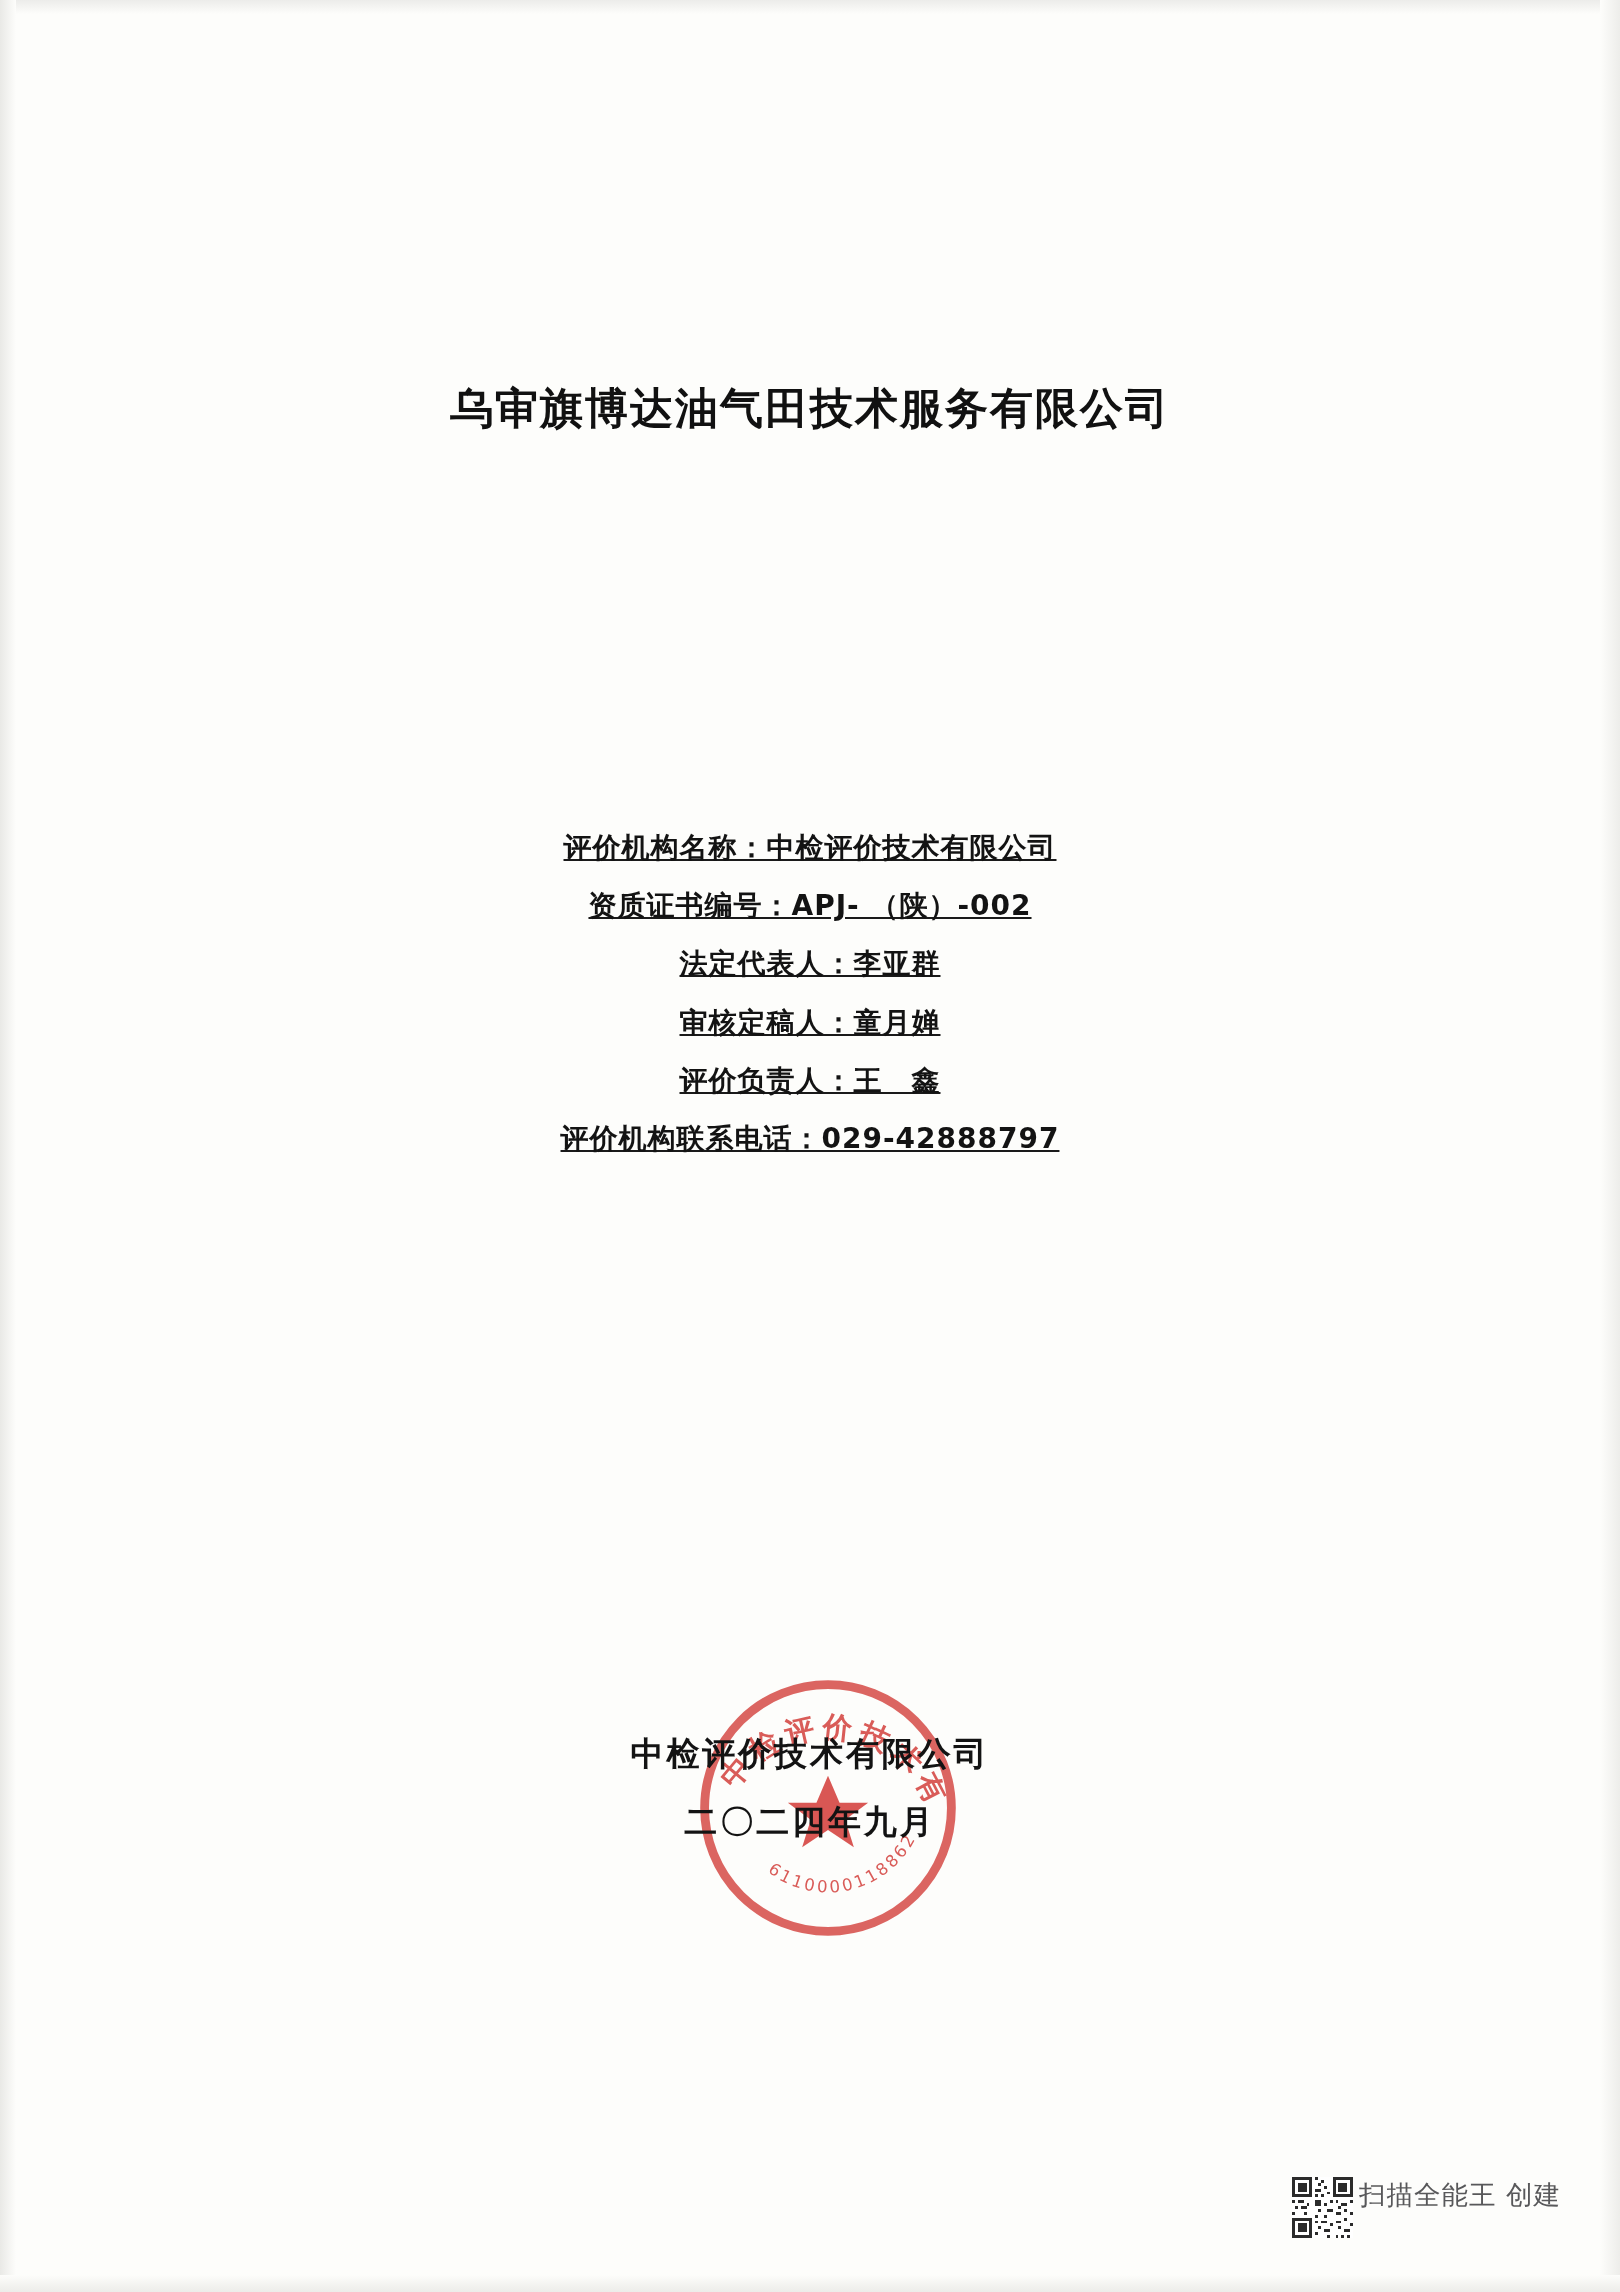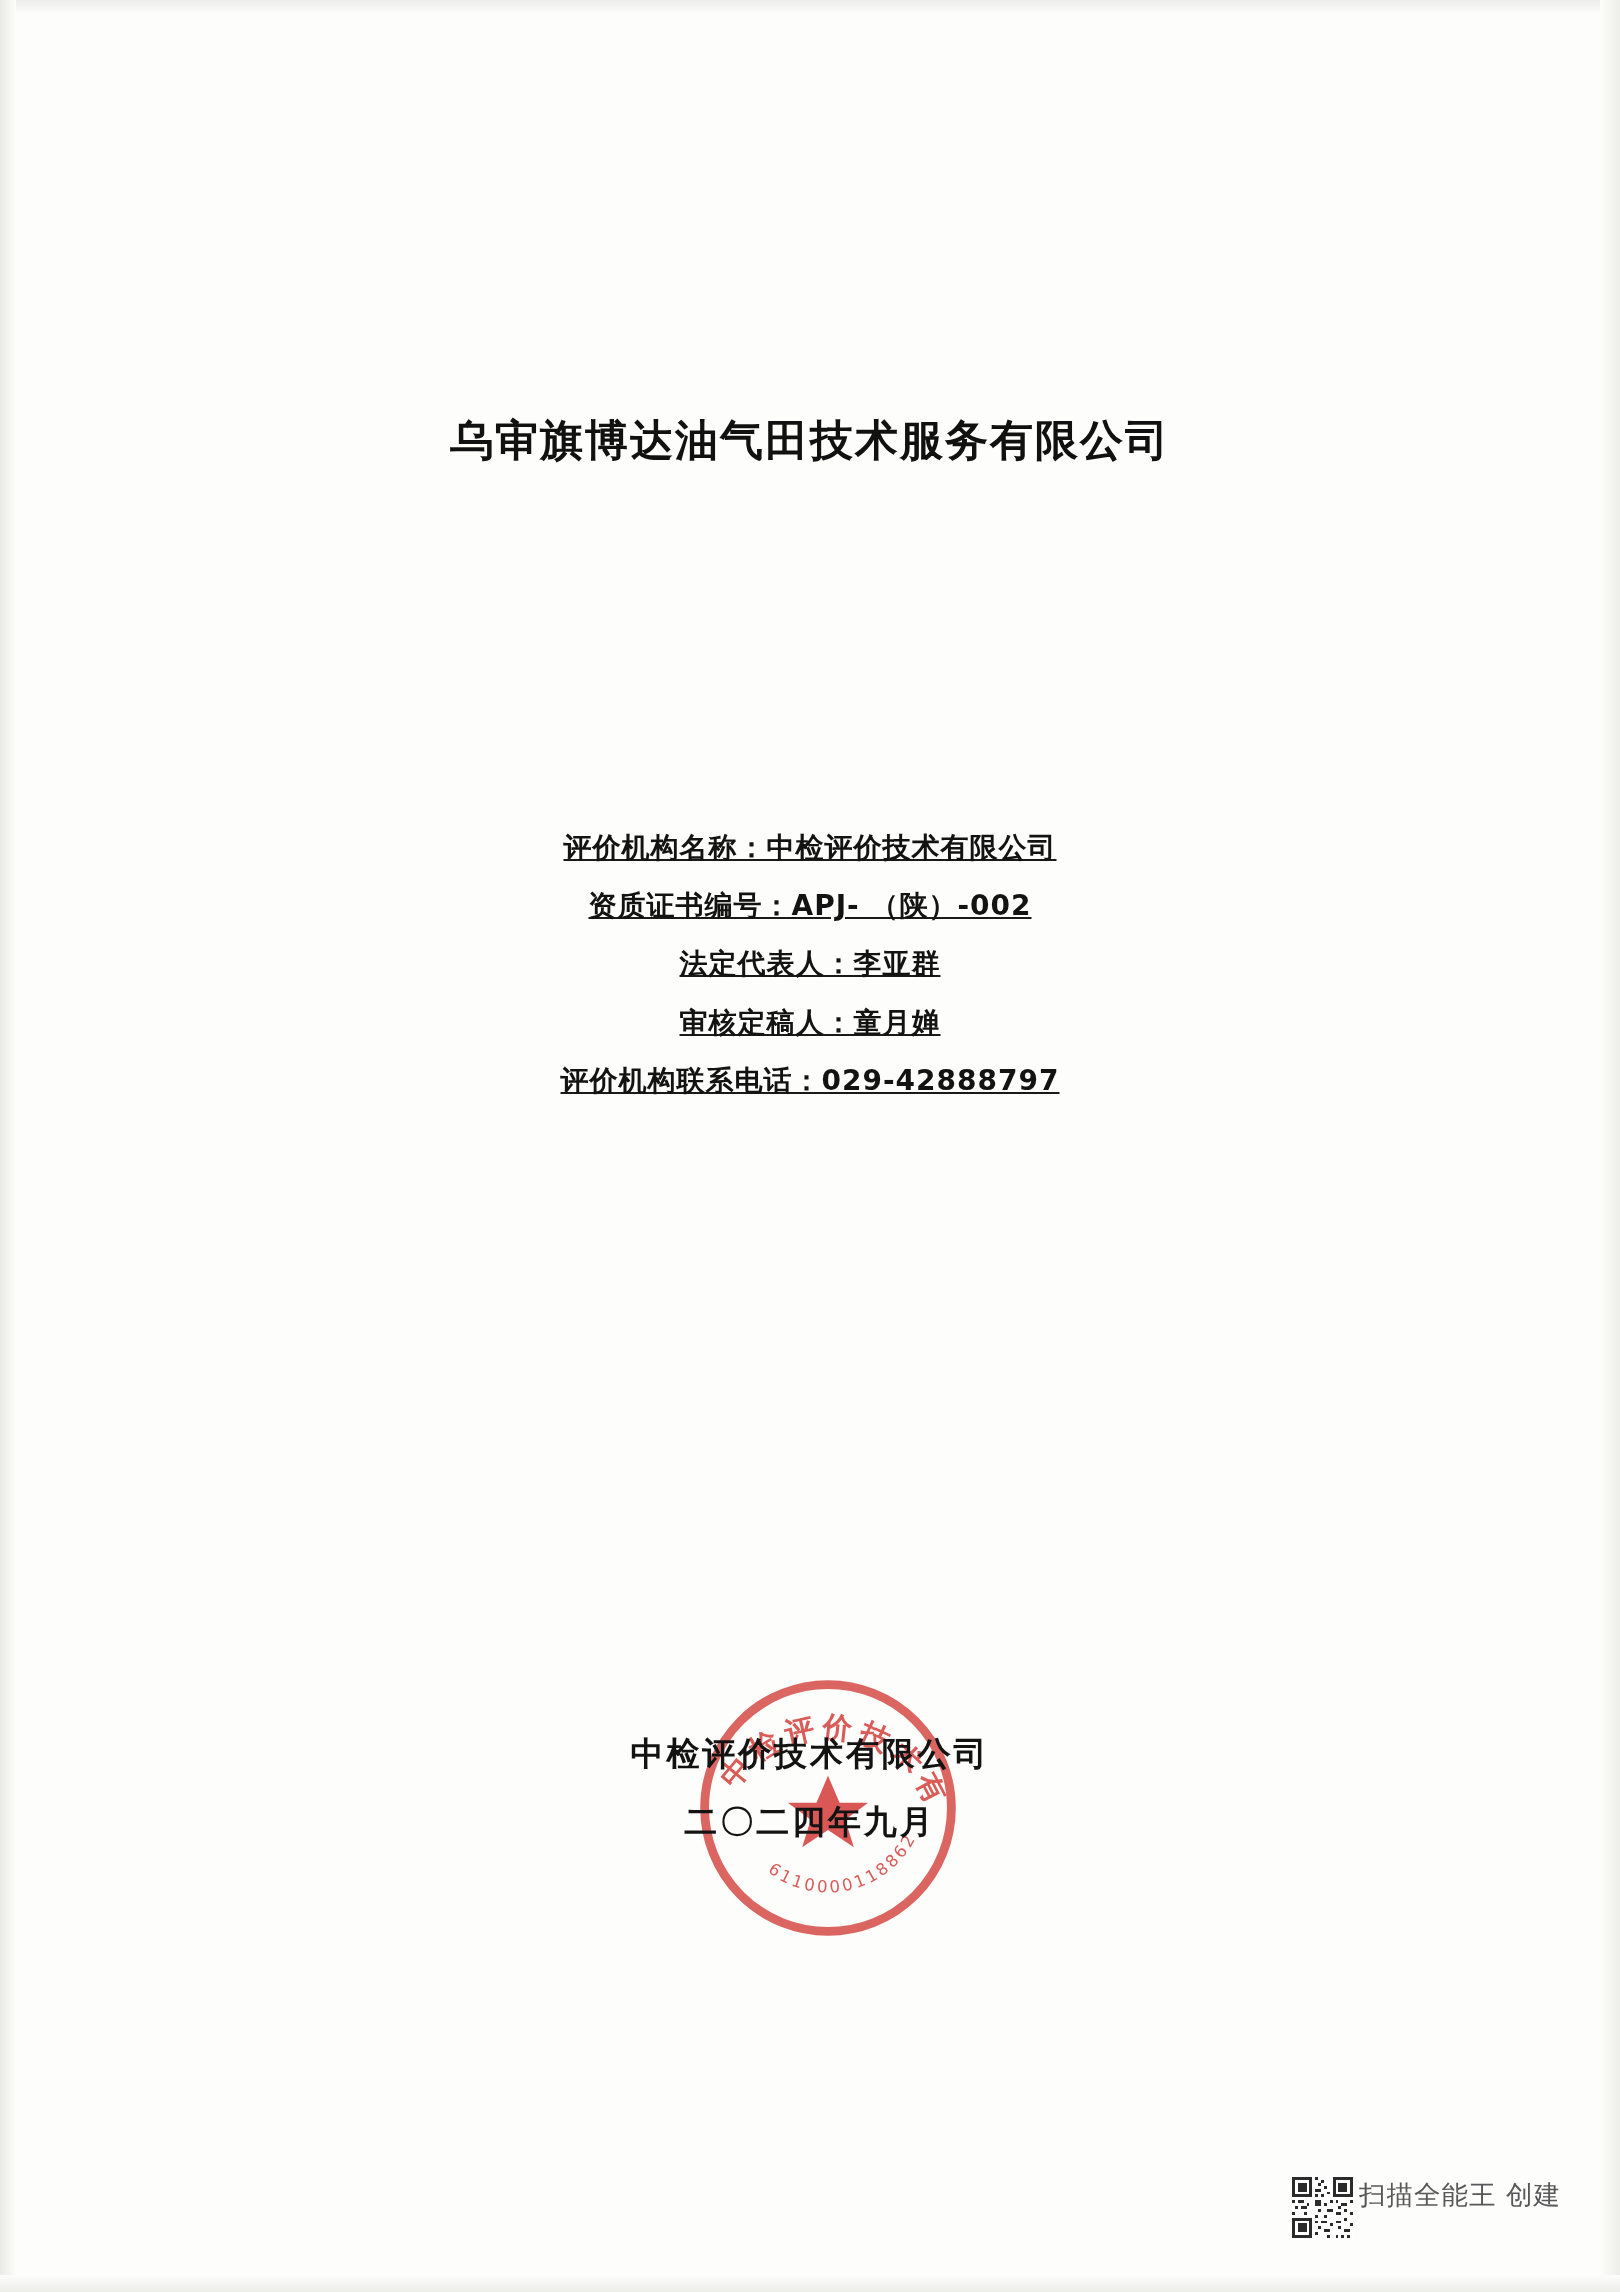--- a/index.html
+++ b/index.html
@@ -47,21 +47,20 @@
     height: 17.6px;
     background: linear-gradient(0deg, #ebebe8 0%, #fdfdfb 100%);
   }
 
   .title-block {
     position: absolute;
     top: 377px;
     left: 0;
     width: 100%;
     text-align: center;
-    margin-top: 32px;
   }
   .title-line {
     font-family: "DejaVu Sans", "Liberation Sans", sans-serif;
     font-weight: bold;
     font-size: 43px;
     line-height: 1.45;
     letter-spacing: 2px;
     color: #111111;
   }
 
@@ -144,20 +143,21 @@
 
   <div class="title-block">
     <div class="title-line">乌审旗博达油气田技术服务有限公司</div>
   </div>
 
   <div class="meta-block">
     <div class="meta-line">评价机构名称：中检评价技术有限公司</div>
     <div class="meta-line">资质证书编号：APJ- （陕）-002</div>
     <div class="meta-line">法定代表人：李亚群</div>
     <div class="meta-line">审核定稿人：童月婵</div>
+    <div class="meta-line">评价负责人：王　鑫</div>
     <div class="meta-line">评价机构联系电话：029-42888797</div>
   </div>
 
   <div class="seal">
     <svg width="284" height="284" viewBox="0 0 290 290" xmlns="http://www.w3.org/2000/svg">
       <defs>
         <path id="sealArcTop" d="M 40,150 A 110,110 0 0 1 250,150"></path>
         <path id="sealArcBottom" d="M 52,168 A 100,100 0 0 0 238,168"></path>
       </defs>
       <circle cx="145" cy="145" r="126" fill="none" stroke="#d0312d" stroke-width="9" opacity="0.85"></circle>

